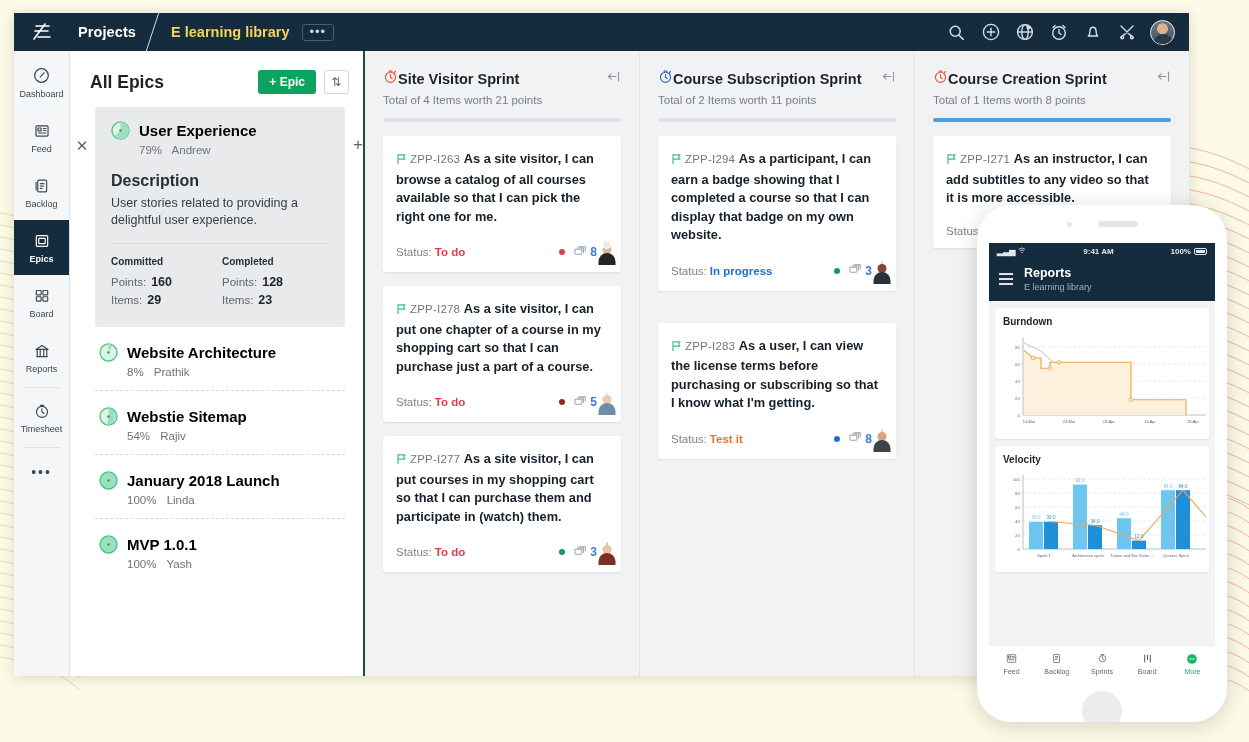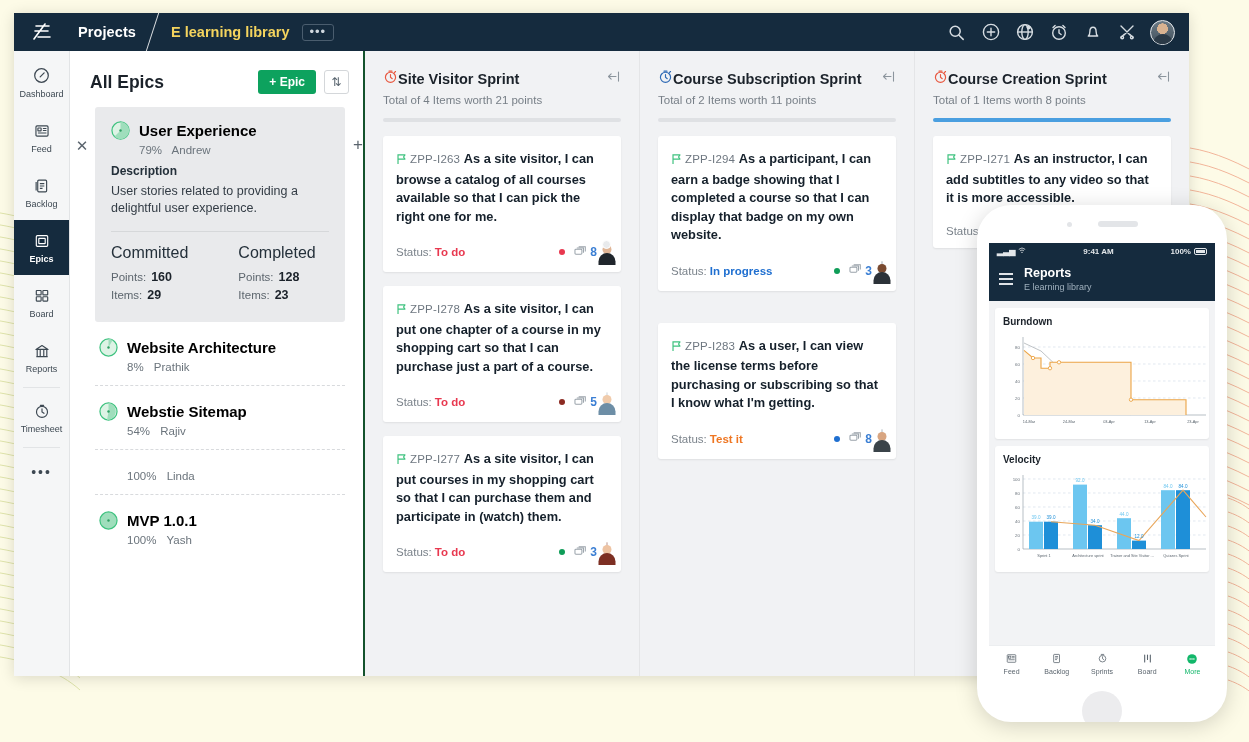--- a/index.html
+++ b/index.html
@@ -100,25 +100,25 @@
   }
   .epic-plus {
     position: absolute; right: -21px; top: 30px; width: 16px; height: 16px;
     color: #5a646d; font-size: 17px; line-height: 15px; text-align: center;
   }
   .epic-row { display: flex; align-items: center; gap: 9px; }
   .pie { width: 19px; height: 19px; flex: 0 0 19px; }
   .epic-name { font-size: 15px; font-weight: 700; color: #000000; }
   .epic-meta { margin-top: 4px; padding-left: 28px; font-size: 11.5px; color: #6b747c; }
   .epic-meta .pct { color: #6b747c; margin-right: 7px; }
-  .epic-desc-h { margin-top: 8px; font-size: 12px; font-weight: 700; color: #24303a; }
+  .epic-desc-h { margin-top: 16px; font-size: 16px; font-weight: 700; color: #24303a; }
   .epic-desc { margin-top: 5px; font-size: 12.5px; color: #333c45; line-height: 17px; }
   .epic-hr { height: 1px; background: #d6d8da; margin: 14px 0 12px; }
   .stat-cols { display: flex; gap: 50px; }
-  .stat-h { font-size: 16px; font-weight: 400; color: #24303a; margin-bottom: 8px; }
+  .stat-h { font-size: 10px; font-weight: 700; color: #24303a; margin-bottom: 8px; }
   .stat-line { font-size: 11.5px; color: #5d666e; margin-bottom: 4px; }
   .stat-line b { color: #1b222a; font-size: 12.5px; margin-left: 5px; }
 
   .epic-item { margin: 0 18px 0 25px; padding: 16px 4px 12px 4px; }
   .epic-item + .epic-item { border-top: 1px dashed #d8dadd; }
 
   
   .boards { flex: 1; display: flex; background: #f1f2f4; min-width: 0; }
   .sprint-col { flex: 1 1 0; min-width: 0; padding: 18px 18px 0 18px; border-right: 1px solid #e4e5e7; }
   .sprint-col:last-child { border-right: none; }
@@ -483,20 +483,29 @@
             </span>
             <span class="epic-name">Webstie Sitemap</span>
           </div>
           <div class="epic-meta">
             <span class="pct">54%</span>
             <span>Rajiv</span>
           </div>
         </div>
 
         <div class="epic-item">
+          <div class="epic-row">
+            <span class="pie">
+              <svg width="19" height="19" viewBox="0 0 20 20">
+                  <circle cx="10" cy="10" r="9" fill="#9fdebc" stroke="#3ec27f" stroke-width="1.3"></circle>
+                  <circle cx="10" cy="10" r="1.3" fill="#2f9f64"></circle>
+                </svg>
+            </span>
+            <span class="epic-name">January 2018 Launch</span>
+          </div>
           <div class="epic-meta">
             <span class="pct">100%</span>
             <span>Linda</span>
           </div>
         </div>
 
         <div class="epic-item">
           <div class="epic-row">
             <span class="pie">
               <svg width="19" height="19" viewBox="0 0 20 20">

